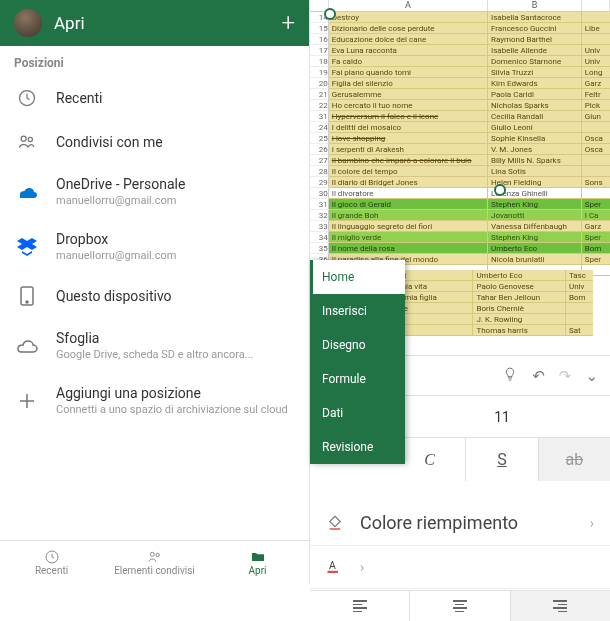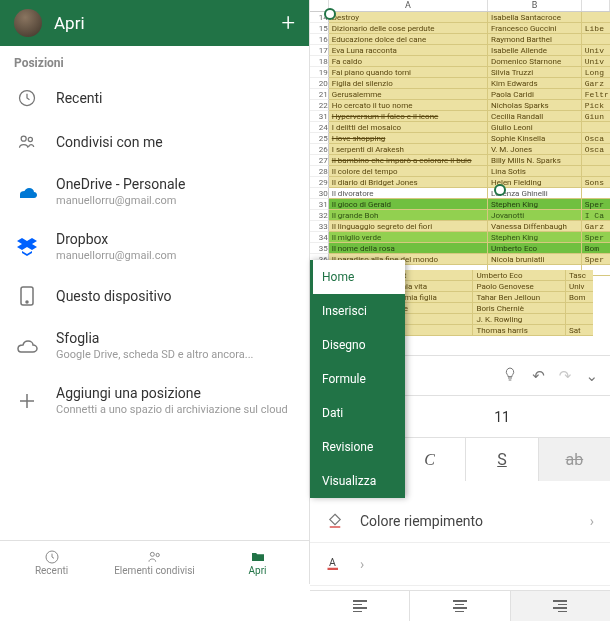--- a/index.html
+++ b/index.html
@@ -31,21 +31,21 @@
 .rownum-col { width: 20px; }
 .col-a { width: 170px; }
 .col-b { width: 100px; }
 .col-c { width: 30px; }
 
 .rows { }
 .row { display: flex; height: 11px; font-size: 8px; line-height: 11px; }
 .row .rn { width: 20px; background: #fff; color: #666; text-align: right; border-right: 1px solid #ccc; border-bottom: 1px solid #eee; }
 .row .ca { width: 170px; border-right: 1px solid #d6c87f; border-bottom: 1px solid #d6c87f; padding-left: 3px; overflow: hidden; white-space: nowrap; }
 .row .cb { width: 100px; border-right: 1px solid #d6c87f; border-bottom: 1px solid #d6c87f; padding-left: 3px; overflow: hidden; white-space: nowrap; }
-.row .cc { width: 30px; border-bottom: 1px solid #d6c87f; padding-left: 3px; overflow: hidden; white-space: nowrap; font-family: Liberation Mono, monospace; }
+.row .cc { width: 30px; border-bottom: 1px solid #d6c87f; padding-left: 3px; overflow: hidden; white-space: nowrap; }
 .row.yellow .ca, .row.yellow .cb, .row.yellow .cc { background: #ece1a2; color: #5a4810; }
 .row.green .ca, .row.green .cb, .row.green .cc { background: #92d050; color: #2f5213; }
 .row.dgreen .ca, .row.dgreen .cb, .row.dgreen .cc { background: #70c040; color: #244010; }
 .row.white .ca, .row.white .cb, .row.white .cc { background: #fff; color: #555; }
 .strike .ca { text-decoration: line-through; }
 
 .sel-handle { position: absolute; width: 12px; height: 12px; border: 2px solid #217346; background: #fff; border-radius: 50%; }
 
 .tab-menu { position: absolute; left: 0; top: 260px; background: #217346; color: #fff; width: 95px; box-shadow: 2px 0 6px rgba(0,0,0,.3); z-index: 10; }
 .tab-menu .mi { padding: 10px 12px; font-size: 12px; cursor: pointer; }
@@ -64,21 +64,21 @@
 
 .style-row { position: absolute; left: 84px; right: 0; top: 437px; height: 44px; border-top: 1px solid #e0e0e0; display: flex; background: #fff; }
 .style-row .sb { flex: 1; display: flex; align-items: center; justify-content: center; border-right: 1px solid #e0e0e0; color: #555; font-size: 16px; cursor: pointer; }
 .style-row .sb:last-child { border-right: none; background: #f0f0f0; color: #999; }
 .style-row .sb.u { text-decoration: underline; }
 .style-row .sb.s { text-decoration: line-through; }
 
 .color-options { position: absolute; left: 0; right: 0; top: 500px; background: #fff; }
 .color-item { display: flex; align-items: center; padding: 12px 16px; border-bottom: 1px solid #eee; cursor: pointer; }
 .color-item .ci-icon { width: 20px; margin-right: 14px; display: flex; }
-.color-item .ci-label { flex: 1; font-size: 14px; color: #444; }
+.color-item .ci-label { flex: 1; font-size: 18px; color: #444; }
 .color-item .ci-chev { color: #aaa; font-size: 14px; }
 
 .align-row { position: absolute; left: 0; right: 0; top: 590px; height: 31px; display: flex; background: #fff; border-top: 1px solid #e0e0e0; }
 .align-row .ab { flex: 1; display: flex; align-items: center; justify-content: center; border-right: 1px solid #e0e0e0; cursor: pointer; color: #666; }
 .align-row .ab:last-child { border-right: none; background: #f2f2f2; }
 .align-lines { display: flex; flex-direction: column; gap: 2px; }
 .align-lines span { display: block; height: 1.5px; background: #666; }
 </style>
 </head>
 <body>
@@ -362,21 +362,20 @@
     <div class="sel-handle" style="left:184px; top:184px;"></div>
   </div>
 
   <div class="tab-menu">
     <div class="mi active">Home</div>
     <div class="mi">Inserisci</div>
     <div class="mi">Disegno</div>
     <div class="mi">Formule</div>
     <div class="mi">Dati</div>
     <div class="mi">Revisione</div>
-    <div class="mi">Visualizza</div>
   </div>
 
   <div class="hidden-rows" id="hidden-rows">
       <div class="hr">
         <div class="ha">oucault</div>
         <div class="hb">Umberto Eco</div>
         <div class="hc">Tasc</div>
       </div>
       <div class="hr">
         <div class="ha">della mia vita</div>

